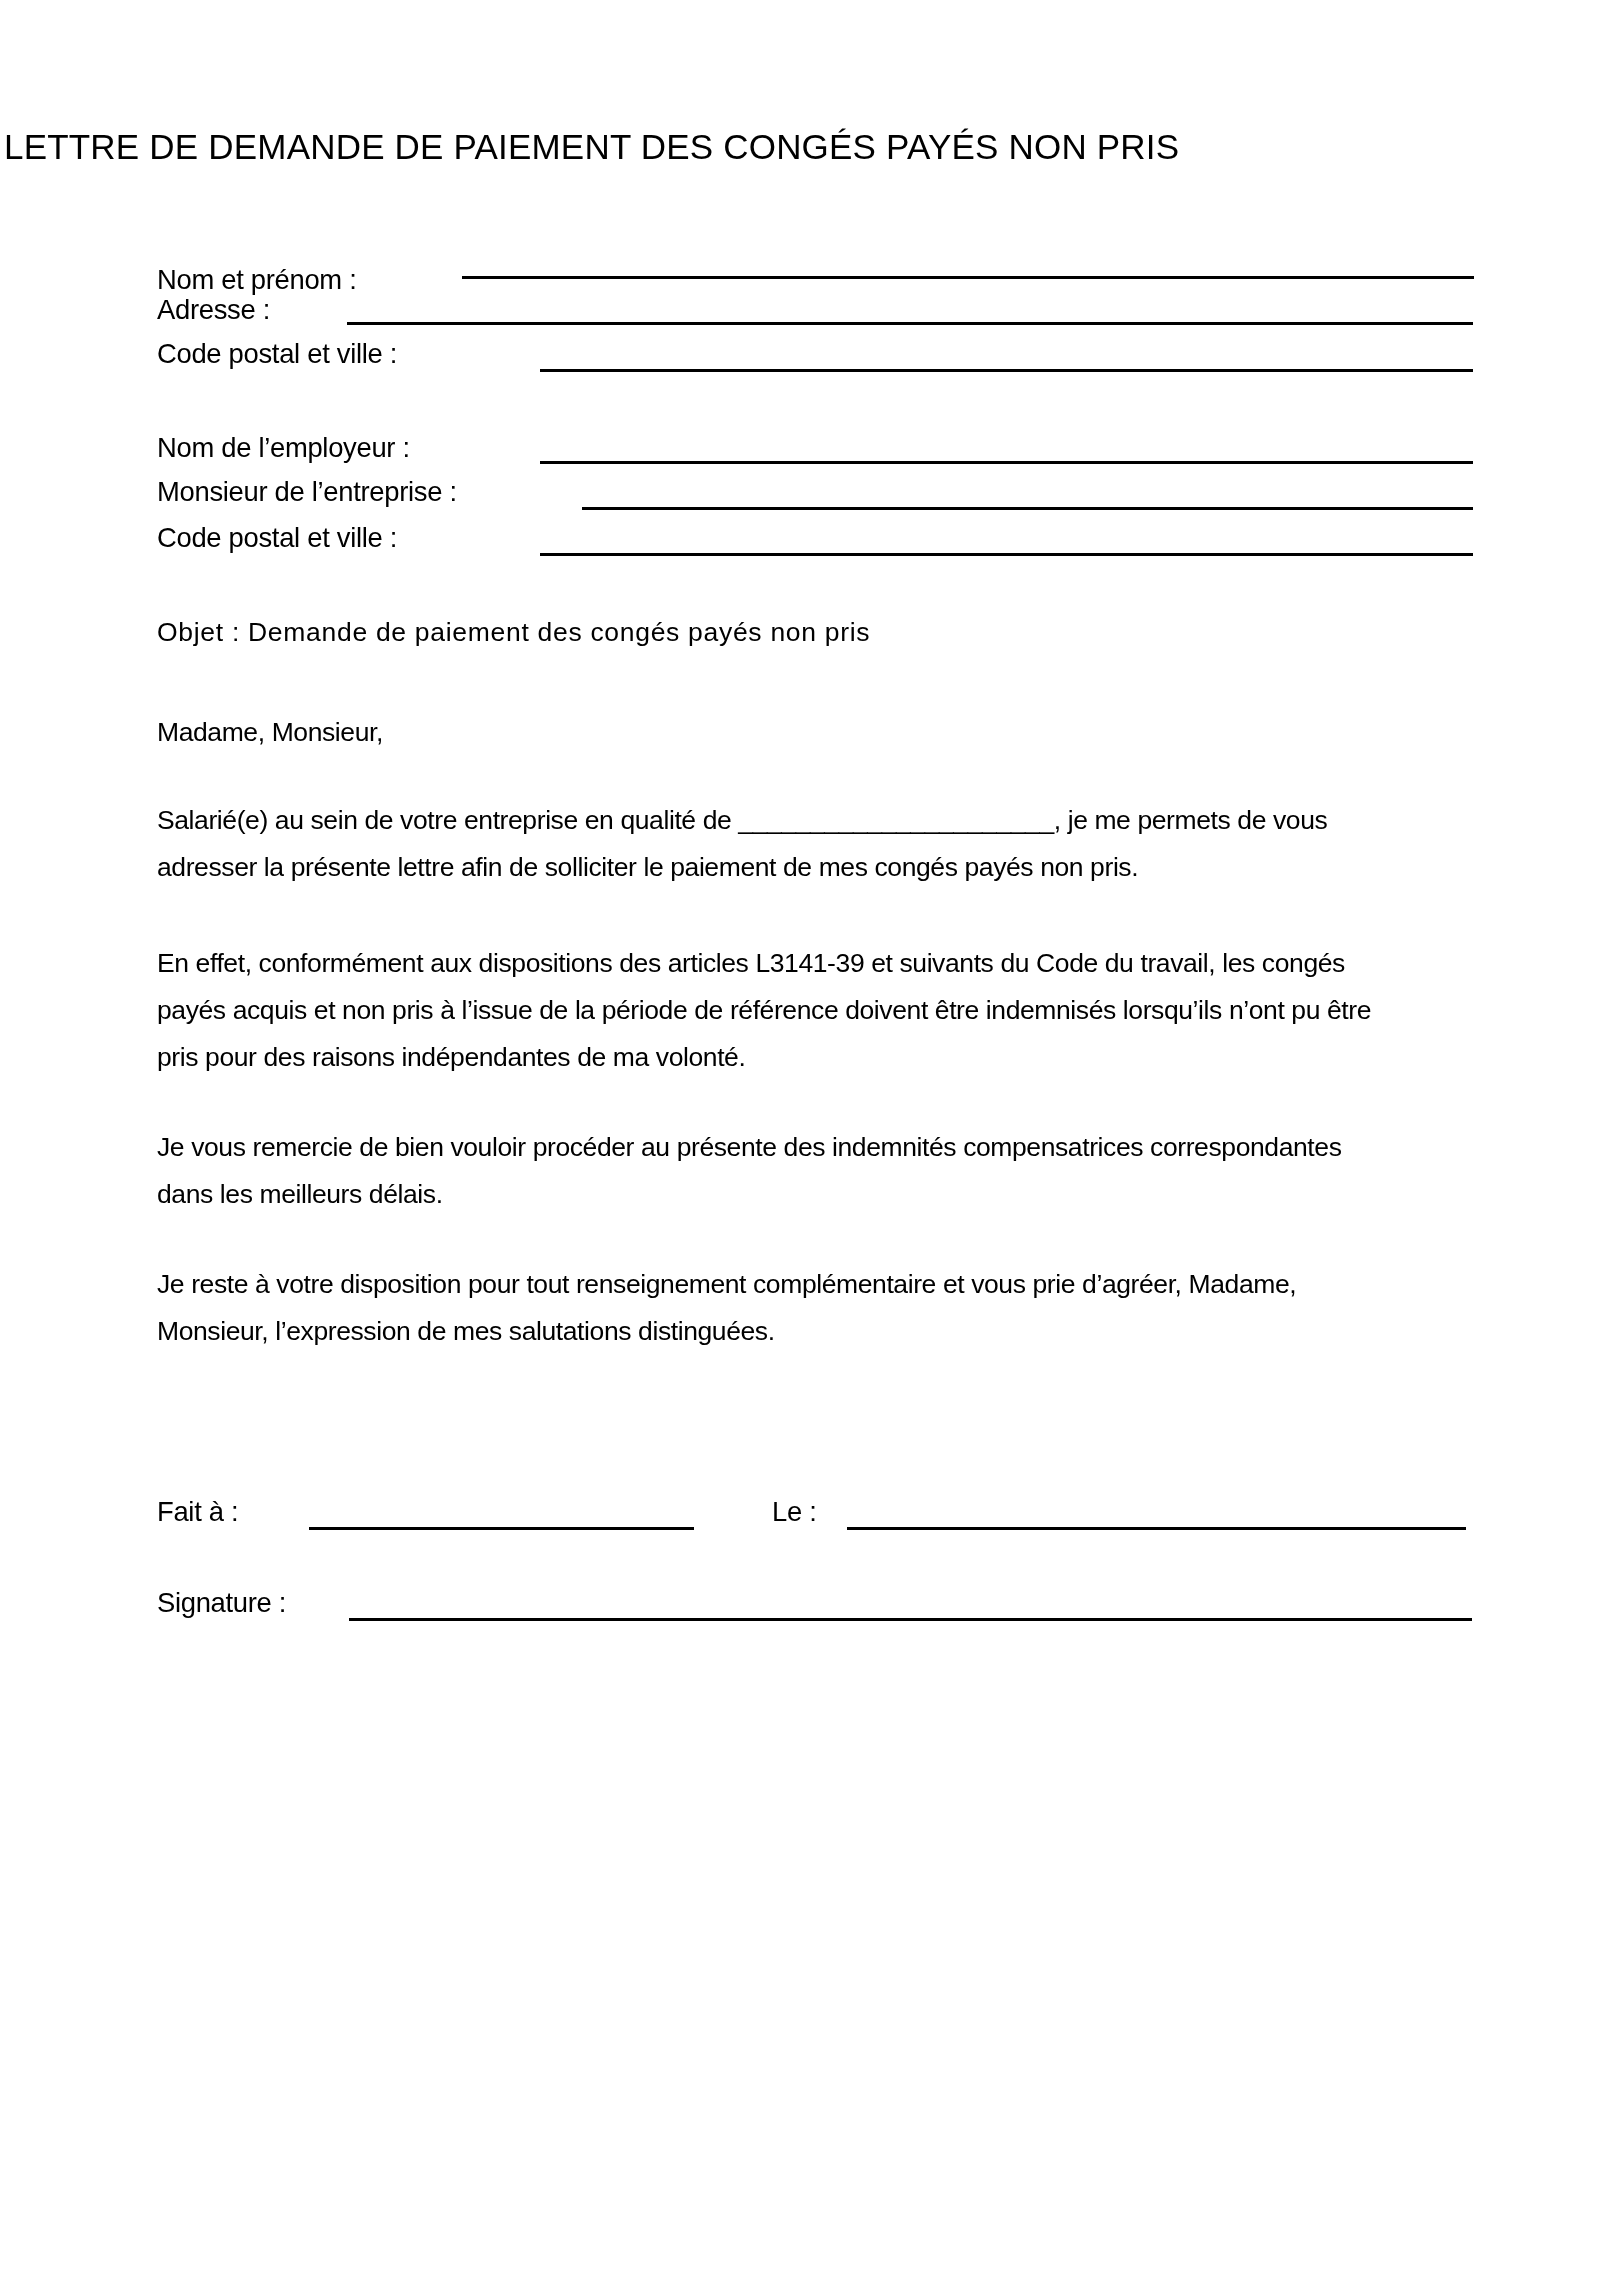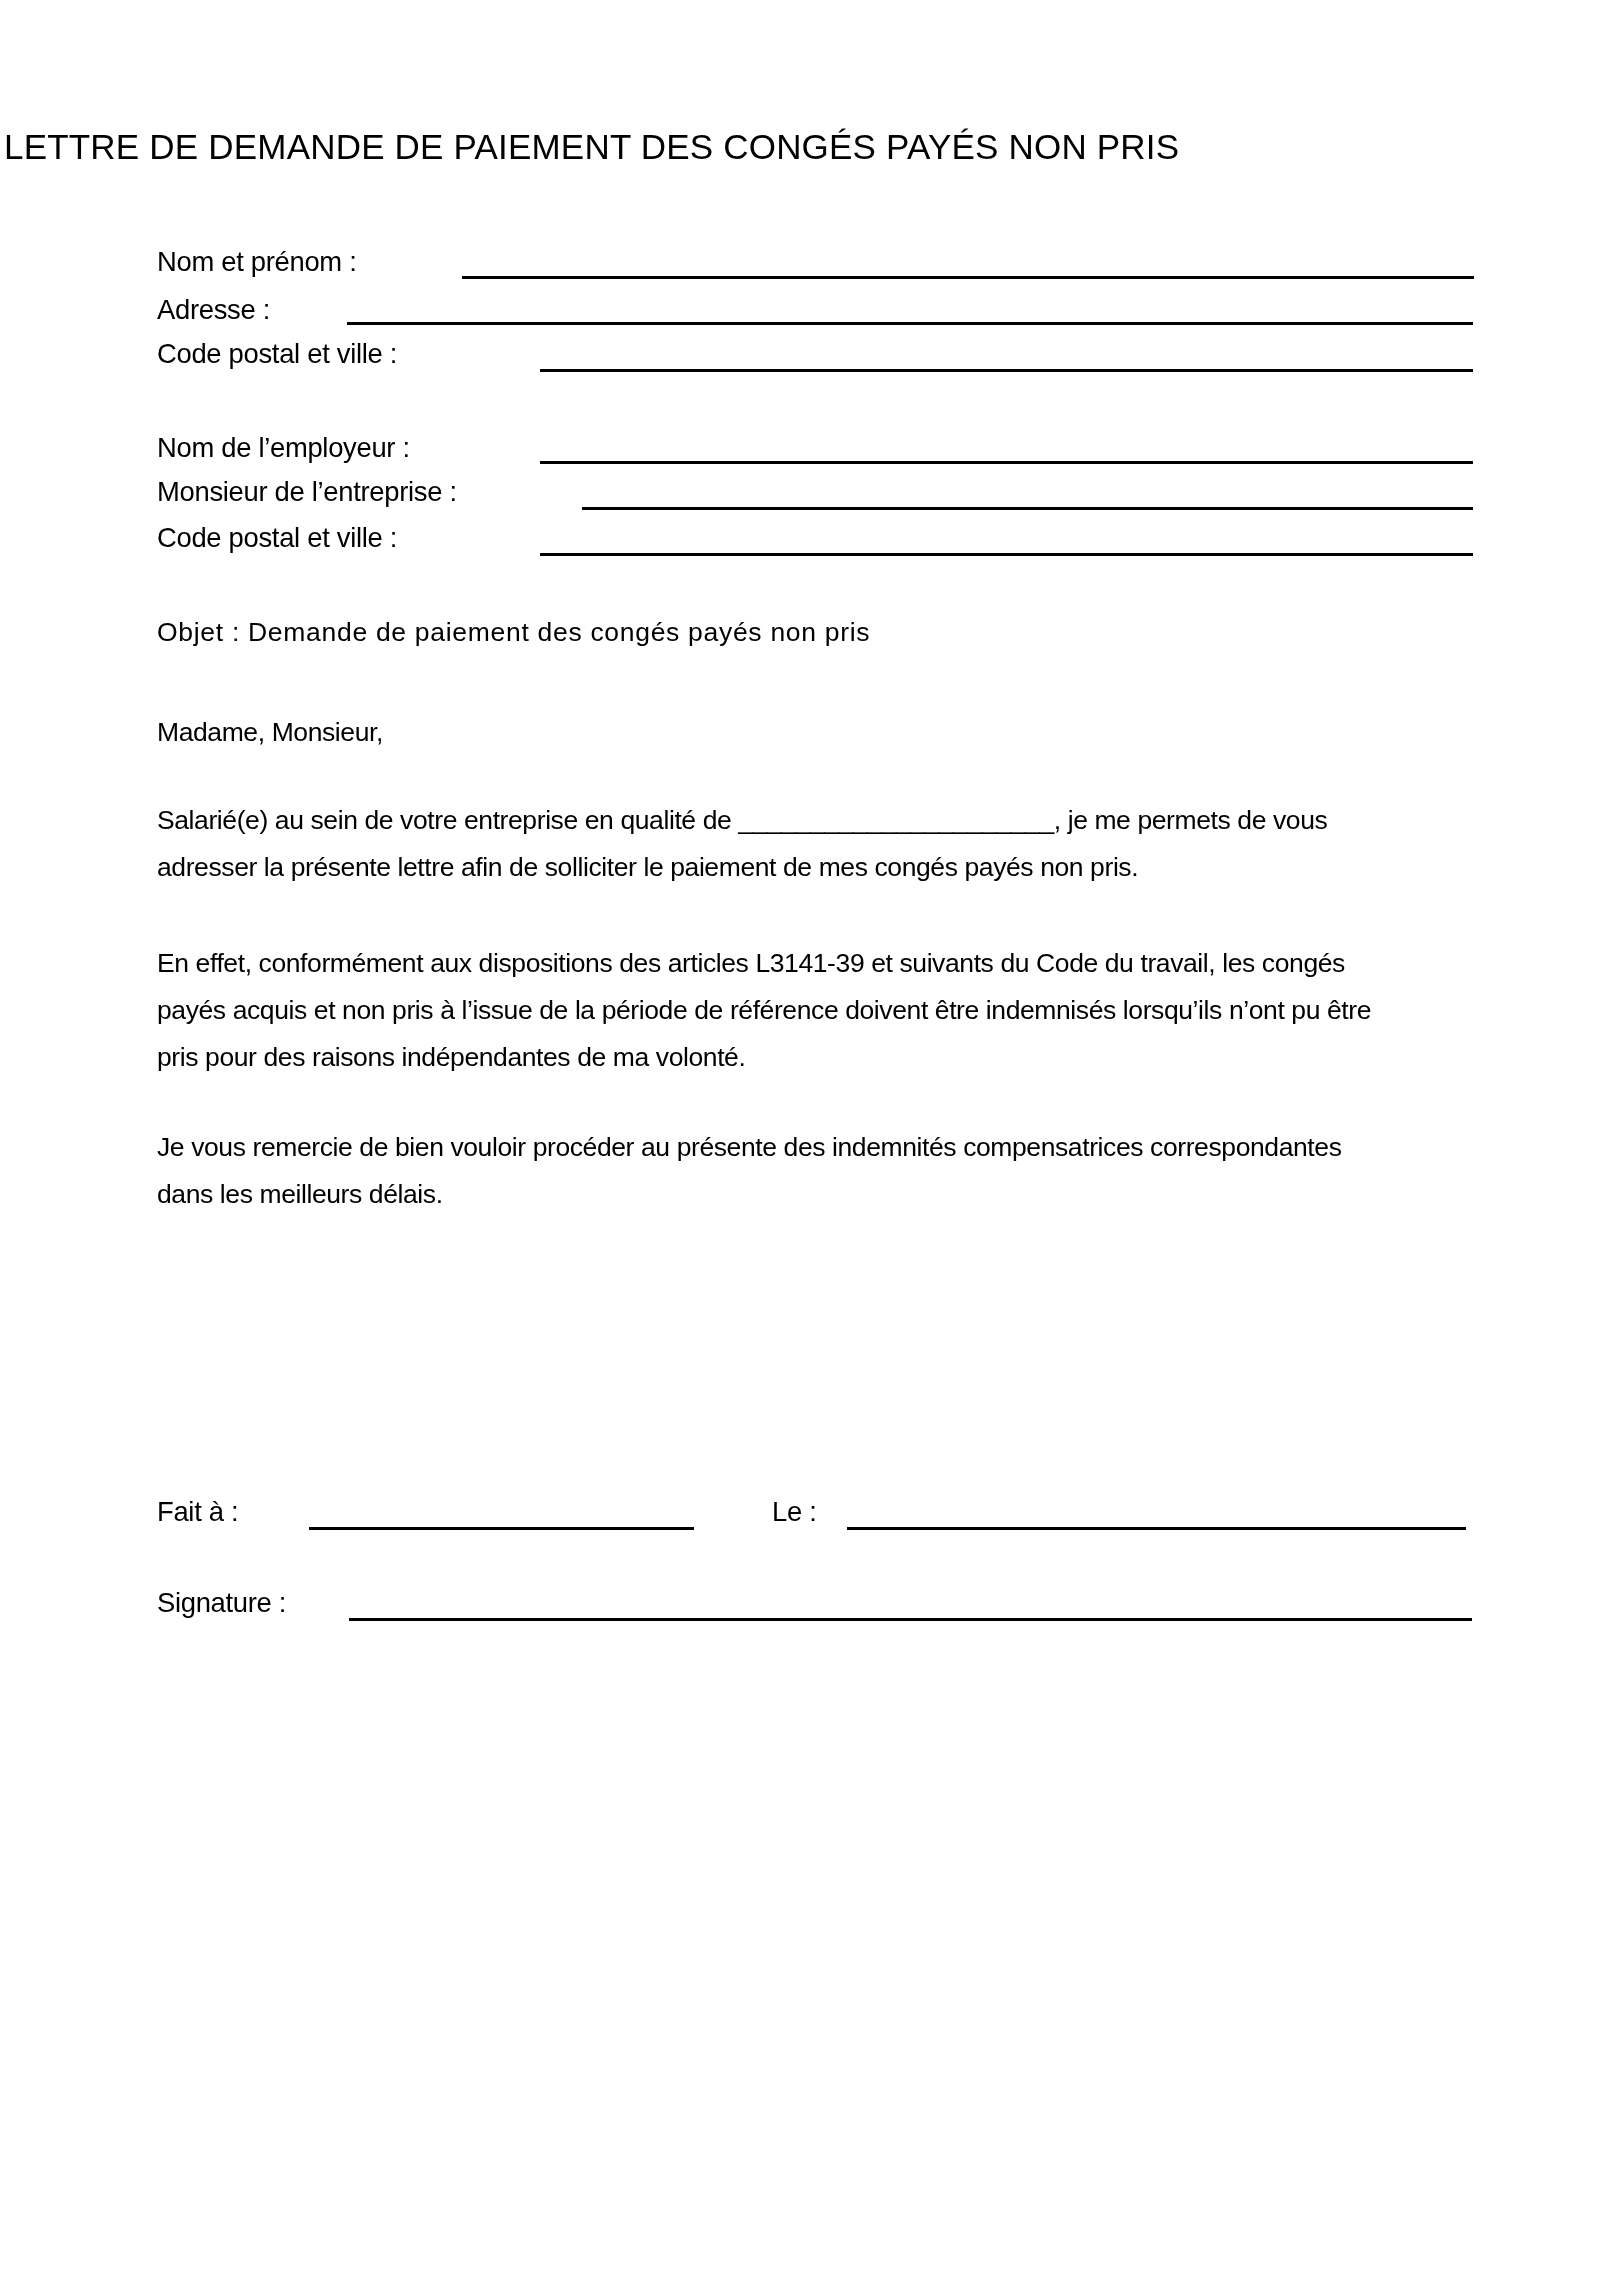--- a/index.html
+++ b/index.html
@@ -46,21 +46,21 @@
     left: 157px;
     width: 1372px;
     font-size: 26.5px;
     line-height: 47px;
     letter-spacing: -0.4px;
     white-space: pre-line;
   }
   .subject { letter-spacing: 0.7px; }
 
   
-  #s-name-lbl   { top: 246px; }
+  #s-name-lbl   { top: 264px; }
   #s-name-line  { left: 462px; top: 276px; width: 1012px; }
   #s-addr-lbl   { top: 294px; }
   #s-addr-line  { left: 347px; top: 322px; width: 1126px; }
   #s-city-lbl   { top: 338px; }
   #s-city-line  { left: 540px; top: 369px; width: 933px; }
 
   
   #e-name-lbl   { top: 432px; }
   #e-name-line  { left: 540px; top: 461px; width: 933px; }
   #e-addr-lbl   { top: 476px; }
@@ -120,20 +120,22 @@
   <div class="para" id="para-1">Salarié(e) au sein de votre entreprise en qualité de ______________________, je me permets de vous
 adresser la présente lettre afin de solliciter le paiement de mes congés payés non pris.</div>
 
   <div class="para" id="para-2">En effet, conformément aux dispositions des articles L3141-39 et suivants du Code du travail, les congés
 payés acquis et non pris à l’issue de la période de référence doivent être indemnisés lorsqu’ils n’ont pu être
 pris pour des raisons indépendantes de ma volonté.</div>
 
   <div class="para" id="para-3">Je vous remercie de bien vouloir procéder au présente des indemnités compensatrices correspondantes
 dans les meilleurs délais.</div>
 
+  <div class="para" id="para-4">Je reste à votre disposition pour tout renseignement complémentaire et vous prie d’agréer, Madame,
+Monsieur, l’expression de mes salutations distinguées.</div>
 
   <div>
     <span class="lbl" id="place-lbl">Fait à :</span>
     <span class="rule" id="place-line"></span>
 
     <span class="lbl" id="date-lbl">Le :</span>
     <span class="rule" id="date-line"></span>
 
     <span class="lbl" id="sig-lbl">Signature :</span>
     <span class="rule" id="sig-line"></span>

